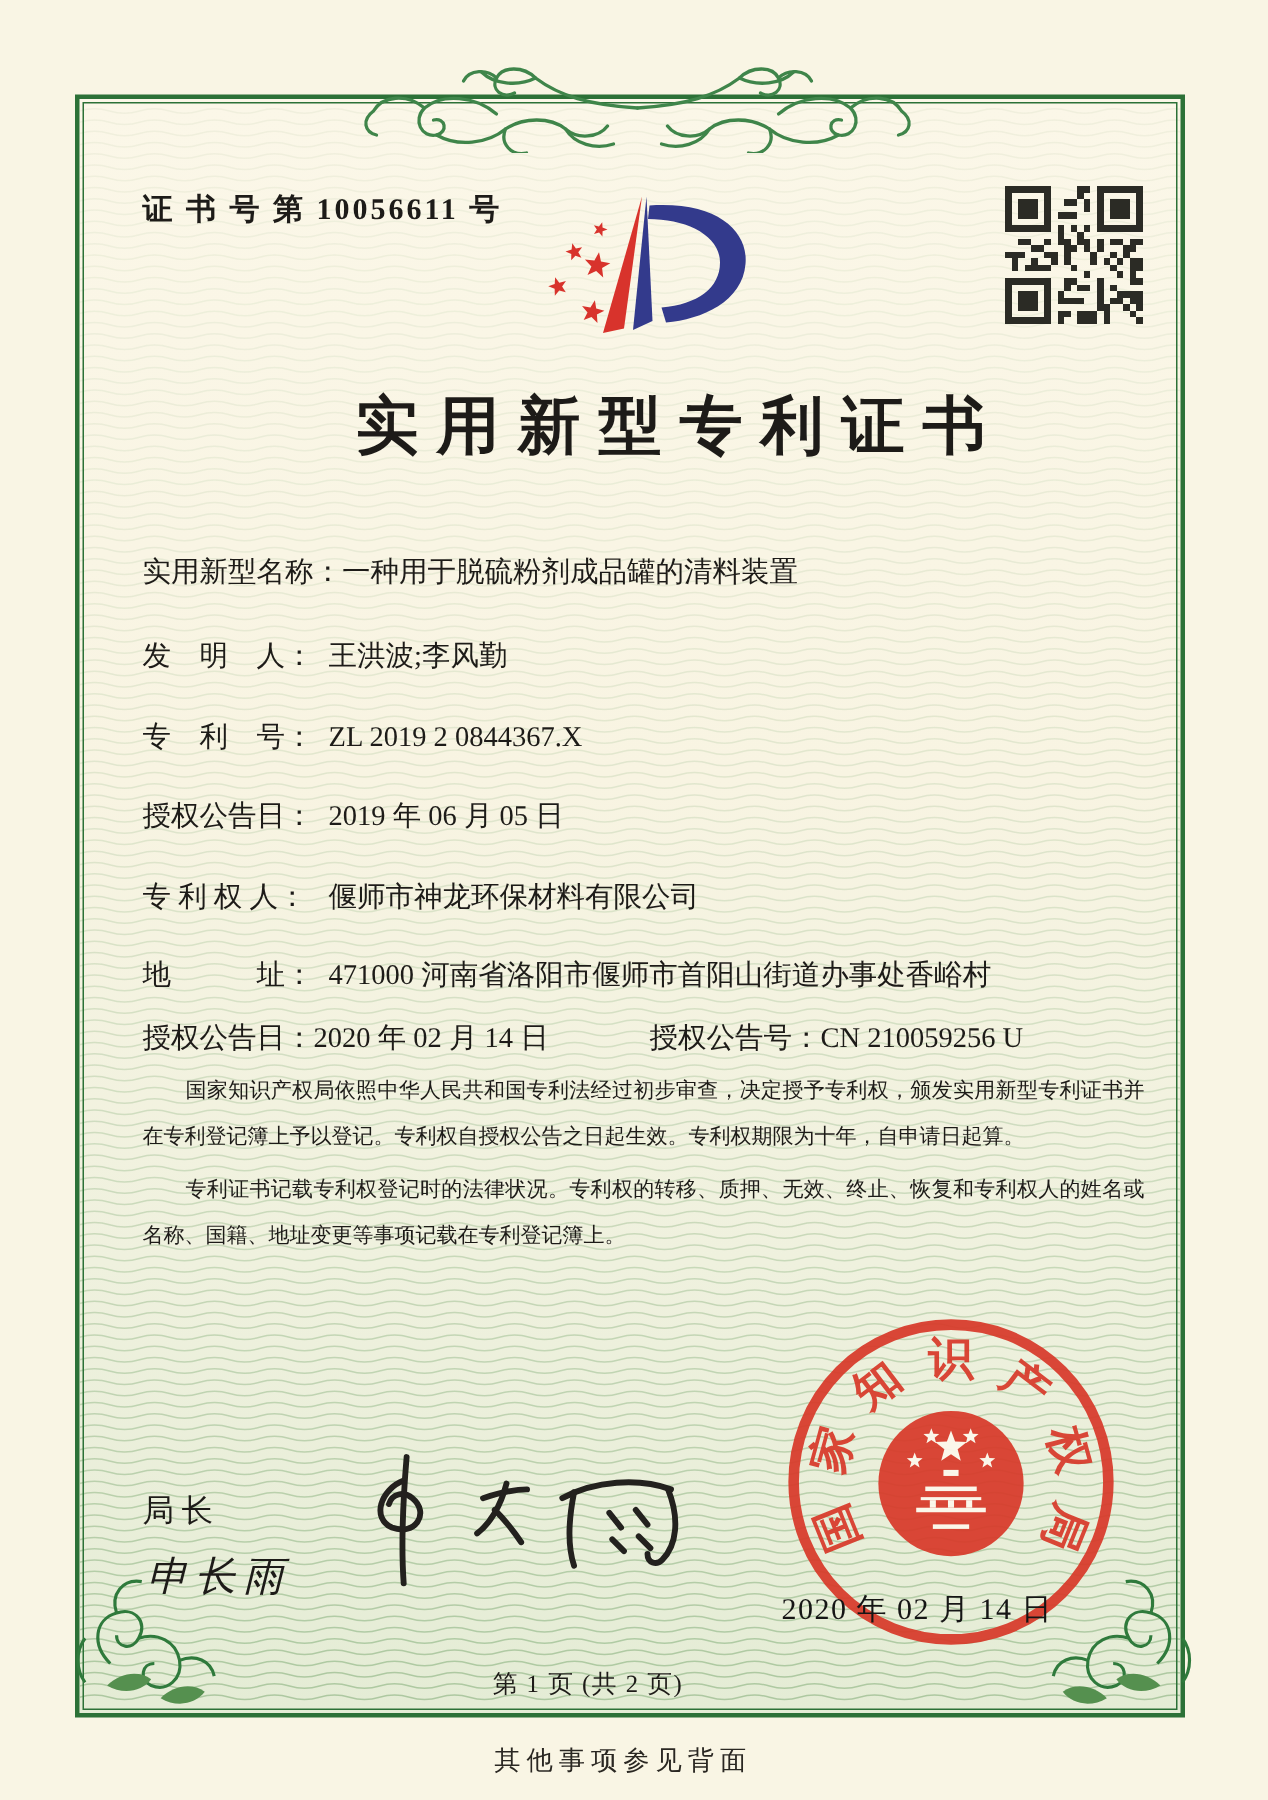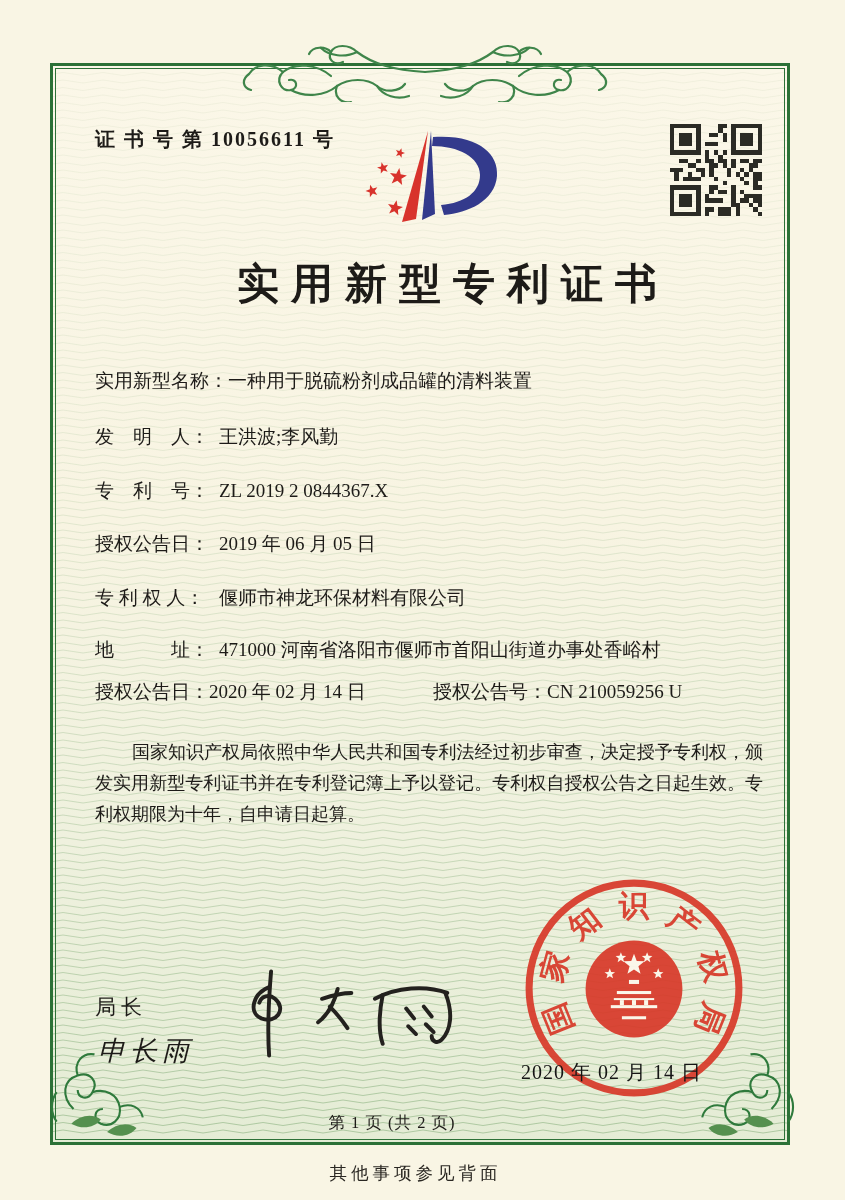--- a/index.html
+++ b/index.html
@@ -19,21 +19,21 @@
     border:1px solid #2c7137;
   }
   #waves{position:absolute;left:0;top:0;width:100%;height:100%;}
   .abs{position:absolute;}
   .cert-no{left:95px;top:126px;font-size:20px;letter-spacing:2px;font-weight:bold;}
   .title{left:50px;width:806px;top:256px;text-align:center;font-size:42px;font-weight:bold;letter-spacing:12px;}
   .field-row{left:95px;width:670px;font-size:19px;white-space:nowrap;}
   .flabel{display:inline-block;min-width:124px;}
   .fvalue{}
   .grant2{position:absolute;left:338px;top:0;white-space:nowrap;}
-  .paras{left:95px;top:712px;width:668px;font-size:18px;line-height:31px;text-align:justify;margin-top:25px;}
+  .paras{left:95px;top:712px;width:668px;font-size:14px;line-height:31px;text-align:justify;}
   .paras p{margin:0 0 4px 0;text-indent:2.05em;}
   .officer-title{left:95px;top:993px;font-size:21px;letter-spacing:5px;}
   .officer-name{left:98px;top:1033px;font-size:27px;letter-spacing:5px;font-style:italic;}
   .seal-date{left:521px;top:1059px;font-size:20px;letter-spacing:1px;color:#151515;}
   .footer-page{left:50px;width:684px;top:1112px;text-align:center;font-size:16.5px;letter-spacing:1px;}
   .back-note{left:0;width:831px;top:1161px;text-align:center;font-size:17.5px;letter-spacing:4px;color:#2a2722;}
   svg{display:block;}
 </style>
 </head>
 <body>
@@ -463,20 +463,21 @@
 </div>
 <div class="abs field-row" style="top:679px">
   <span>授权公告日：</span><span>2020 年 02 月 14 日</span>
   <span class="grant2">
     <span>授权公告号：</span><span>CN 210059256 U</span>
   </span>
 </div>
 
 <div class="abs paras">
   <p>国家知识产权局依照中华人民共和国专利法经过初步审查，决定授予专利权，颁发实用新型专利证书并在专利登记簿上予以登记。专利权自授权公告之日起生效。专利权期限为十年，自申请日起算。</p>
+  <p>专利证书记载专利权登记时的法律状况。专利权的转移、质押、无效、终止、恢复和专利权人的姓名或名称、国籍、地址变更等事项记载在专利登记簿上。</p>
 </div>
 
 <div class="abs officer-title">局长</div>
 <div class="abs officer-name">申长雨</div>
 
 <svg class="abs" style="left:228px;top:965px;" width="235" height="95" viewBox="0 0 240 96">
   <g stroke="#23211e" stroke-width="4" fill="none" stroke-linecap="round" stroke-linejoin="round">
     <path d="M42,22 C26,28 20,48 34,54 C50,60 60,44 48,34 C42,29 34,31 32,38"></path>
     <path d="M44,6 C42,30 40,64 42,92"></path>
     <path d="M96,34 C108,30 118,28 126,28"></path>

